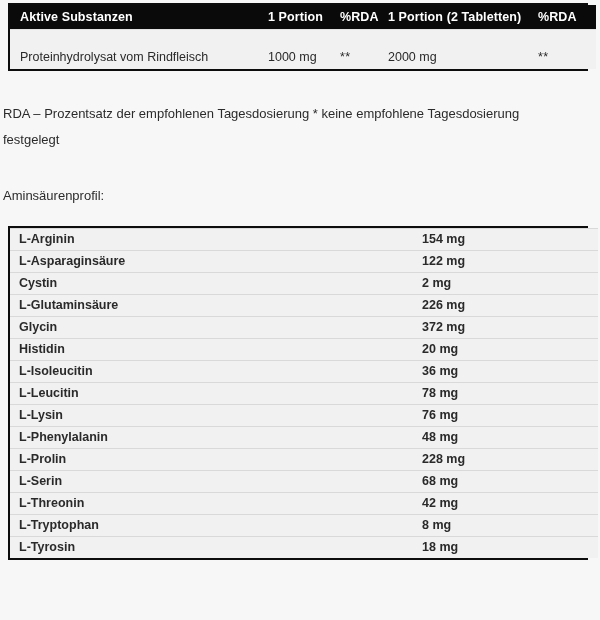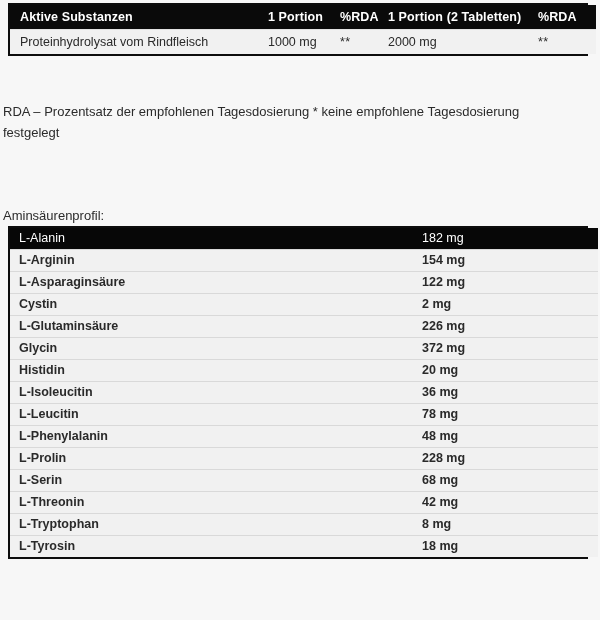--- a/index.html
+++ b/index.html
@@ -50,51 +50,50 @@
     letter-spacing: 0.1px;
     white-space: nowrap;
   }
   table.active-table tbody tr {
     background: #f1f1f1;
   }
   table.active-table tbody td {
     font-size: 12.5px;
     font-weight: normal;
     text-align: left;
-    padding: 5px 0 5px 0;
+    padding: 20px 0 5px 0;
     border-top: 1px solid #e2e2e2;
     white-space: nowrap;
     color: #2a2a2a;
   }
   .c-name   { width: 248px; padding-left: 10px !important; }
   .c-p1     { width:  72px; margin-left: 13px; }
   .c-rda1   { width:  48px; }
   .c-p2     { width: 150px; }
   .c-rda2   { width:  58px; }
   .stars { letter-spacing: 0.5px; }
 
   
   .rda-note {
     position: absolute;
     left: 3px;
     top: 88px;
     width: 576px;
     font-size: 13px;
-    line-height: 21px;
+    line-height: 26px;
     color: #2b2b2b;
   }
 
   
   .profile-heading {
     position: absolute;
     left: 3px;
     top: 188px;
     font-size: 13px;
     color: #2b2b2b;
-    margin-top: 20px;
   }
 
   
   .amino-table-wrap {
     position: absolute;
     left: 8px;
     top: 226px;
     width: 580px;
     border: 2px solid #0d0d0d;
     box-sizing: border-box;
@@ -152,24 +151,20 @@
     </table>
   </div>
 
   <p class="rda-note">RDA – Prozentsatz der empfohlenen Tagesdosierung * keine empfohlene Tagesdosierung festgelegt</p>
 
   <div class="profile-heading">Aminsäurenprofil:</div>
 
   <div class="amino-table-wrap">
     <table class="amino-table">
       <tbody id="amino-body">
-          <tr class="head-row">
-            <td class="a-name">L-Alanin</td>
-            <td class="a-value">182 mg</td>
-          </tr>
           <tr class="body-row">
             <td class="a-name">L-Arginin</td>
             <td class="a-value">154 mg</td>
           </tr>
           <tr class="body-row">
             <td class="a-name">L-Asparaginsäure</td>
             <td class="a-value">122 mg</td>
           </tr>
           <tr class="body-row">
             <td class="a-name">Cystin</td>
@@ -187,20 +182,24 @@
             <td class="a-name">Histidin</td>
             <td class="a-value">20 mg</td>
           </tr>
           <tr class="body-row">
             <td class="a-name">L-Isoleucitin</td>
             <td class="a-value">36 mg</td>
           </tr>
           <tr class="body-row">
             <td class="a-name">L-Leucitin</td>
             <td class="a-value">78 mg</td>
+          </tr>
+          <tr class="body-row">
+            <td class="a-name">L-Lysin</td>
+            <td class="a-value">76 mg</td>
           </tr>
           <tr class="body-row">
             <td class="a-name">L-Phenylalanin</td>
             <td class="a-value">48 mg</td>
           </tr>
           <tr class="body-row">
             <td class="a-name">L-Prolin</td>
             <td class="a-value">228 mg</td>
           </tr>
           <tr class="body-row">

